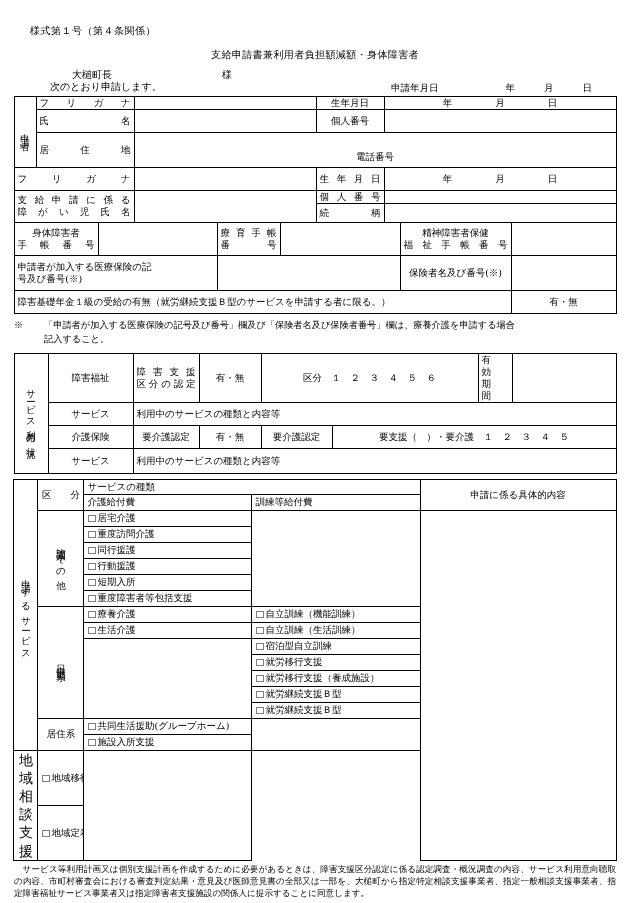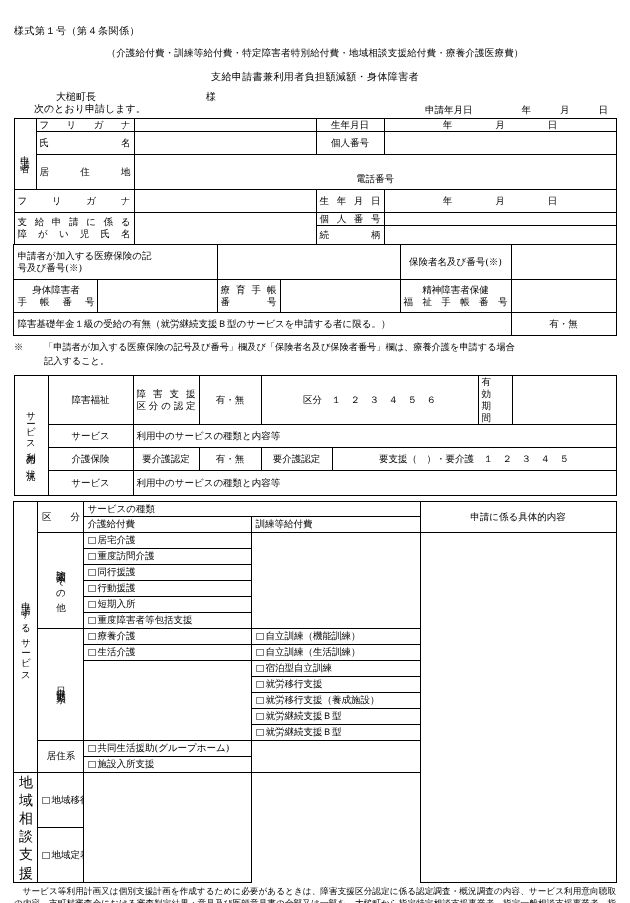--- a/index.html
+++ b/index.html
@@ -10,30 +10,30 @@
     width: 630px; height: 903px;
     font-family: "DejaVu Serif", "Liberation Serif", serif;
     color: #000;
     font-size: 9.5px;
     position: relative;
     overflow: hidden;
   }
   .page { position: relative; width: 630px; height: 903px; padding: 0; box-sizing: border-box; }
 
   
-  .hdr { padding: 0 14px; }
+  .hdr { padding: 0 30px; }
   .form-no { font-size: 10px; margin-top: 24px; letter-spacing: .5px; }
   .subtitle { font-size: 9.5px; text-align: center; margin-top: 9px; letter-spacing: .2px; }
   .maintitle { font-size: 10px; text-align: center; margin-top: 10px; letter-spacing: .4px; }
   .addressee-row { margin-top: 6px; position: relative; height: 28px; }
   .addressee { position: absolute; left: 42px; top: 0; font-size: 10px; }
   .sama { position: absolute; left: 192px; top: 0; font-size: 10px; }
   .asfollows { position: absolute; left: 20px; top: 12px; font-size: 10px; }
   .appdate { position: absolute; right: 8px; top: 14px; font-size: 9.5px; white-space: nowrap; }
-  .appdate .lbl { margin-right: 46px; }
+  .appdate .lbl { margin-right: 64px; }
   .appdate .y { margin-right: 26px; }
   .appdate .m { margin-right: 26px; }
 
   
   table.grid { border-collapse: collapse; table-layout: fixed; }
   table.grid td {
     border: 1px solid #000;
     padding: 0 3px;
     font-size: 9.5px;
     vertical-align: middle;
@@ -81,21 +81,20 @@
   .foot p { margin: 0; text-indent: 1em; }
   .signline { text-align: center; font-size: 14px; margin-top: 17px; letter-spacing: 1px; }
 </style>
 </head>
 <body>
 
 <div class="page">
 
   <div class="hdr">
     <div class="form-no">様式第１号（第４条関係）</div>
-    <div class="subtitle">（介護給付費・訓練等給付費・特定障害者特別給付費・地域相談支援給付費・療養介護医療費）</div>
     <div class="maintitle">支給申請書兼利用者負担額減額・身体障害者</div>
     <div class="addressee-row">
       <span class="addressee">大槌町長</span>
       <span class="sama">様</span>
       <span class="asfollows">次のとおり申請します。</span>
       <span class="appdate">
         <span class="lbl">申請年月日</span>
         <span class="y">年</span>
         <span class="m">月</span>
         <span>日</span>
@@ -171,43 +170,43 @@
     <colgroup>
       <col style="width:84px">
         <col style="width:119px">
         <col style="width:63px">
       <col style="width:120px">
         <col style="width:111px">
         <col style="width:105px">
     </colgroup>
     <tbody>
       <tr>
+        <td class="ctr" style="height:32px">
+          <div>身体障害者</div>
+          <div class="just">手 帳 番 号</div>
+        </td>
+        <td></td>
+        <td class="ctr">
+          <div class="just">療 育 手 帳</div>
+          <div class="just">番　　　号</div>
+        </td>
+        <td></td>
+        <td class="ctr">
+          <div>精神障害者保健</div>
+          <div class="just">福 祉 手 帳 番 号</div>
+        </td>
+        <td></td>
+      </tr>
+      <tr>
         <td colspan="2" style="height:34px">
           <div>申請者が加入する医療保険の記</div>
           <div>号及び番号(※)</div>
         </td>
         <td colspan="2"></td>
         <td class="ctr">保険者名及び番号(※)</td>
-        <td></td>
-      </tr>
-      <tr>
-        <td class="ctr" style="height:32px">
-          <div>身体障害者</div>
-          <div class="just">手 帳 番 号</div>
-        </td>
-        <td></td>
-        <td class="ctr">
-          <div class="just">療 育 手 帳</div>
-          <div class="just">番　　　号</div>
-        </td>
-        <td></td>
-        <td class="ctr">
-          <div>精神障害者保健</div>
-          <div class="just">福 祉 手 帳 番 号</div>
-        </td>
         <td></td>
       </tr>
       <tr>
         <td colspan="5" style="height:22px">障害基礎年金１級の受給の有無（就労継続支援Ｂ型のサービスを申請する者に限る。）</td>
         <td class="ctr">有・無</td>
       </tr>
     </tbody>
   </table>
 
   <div class="note">

